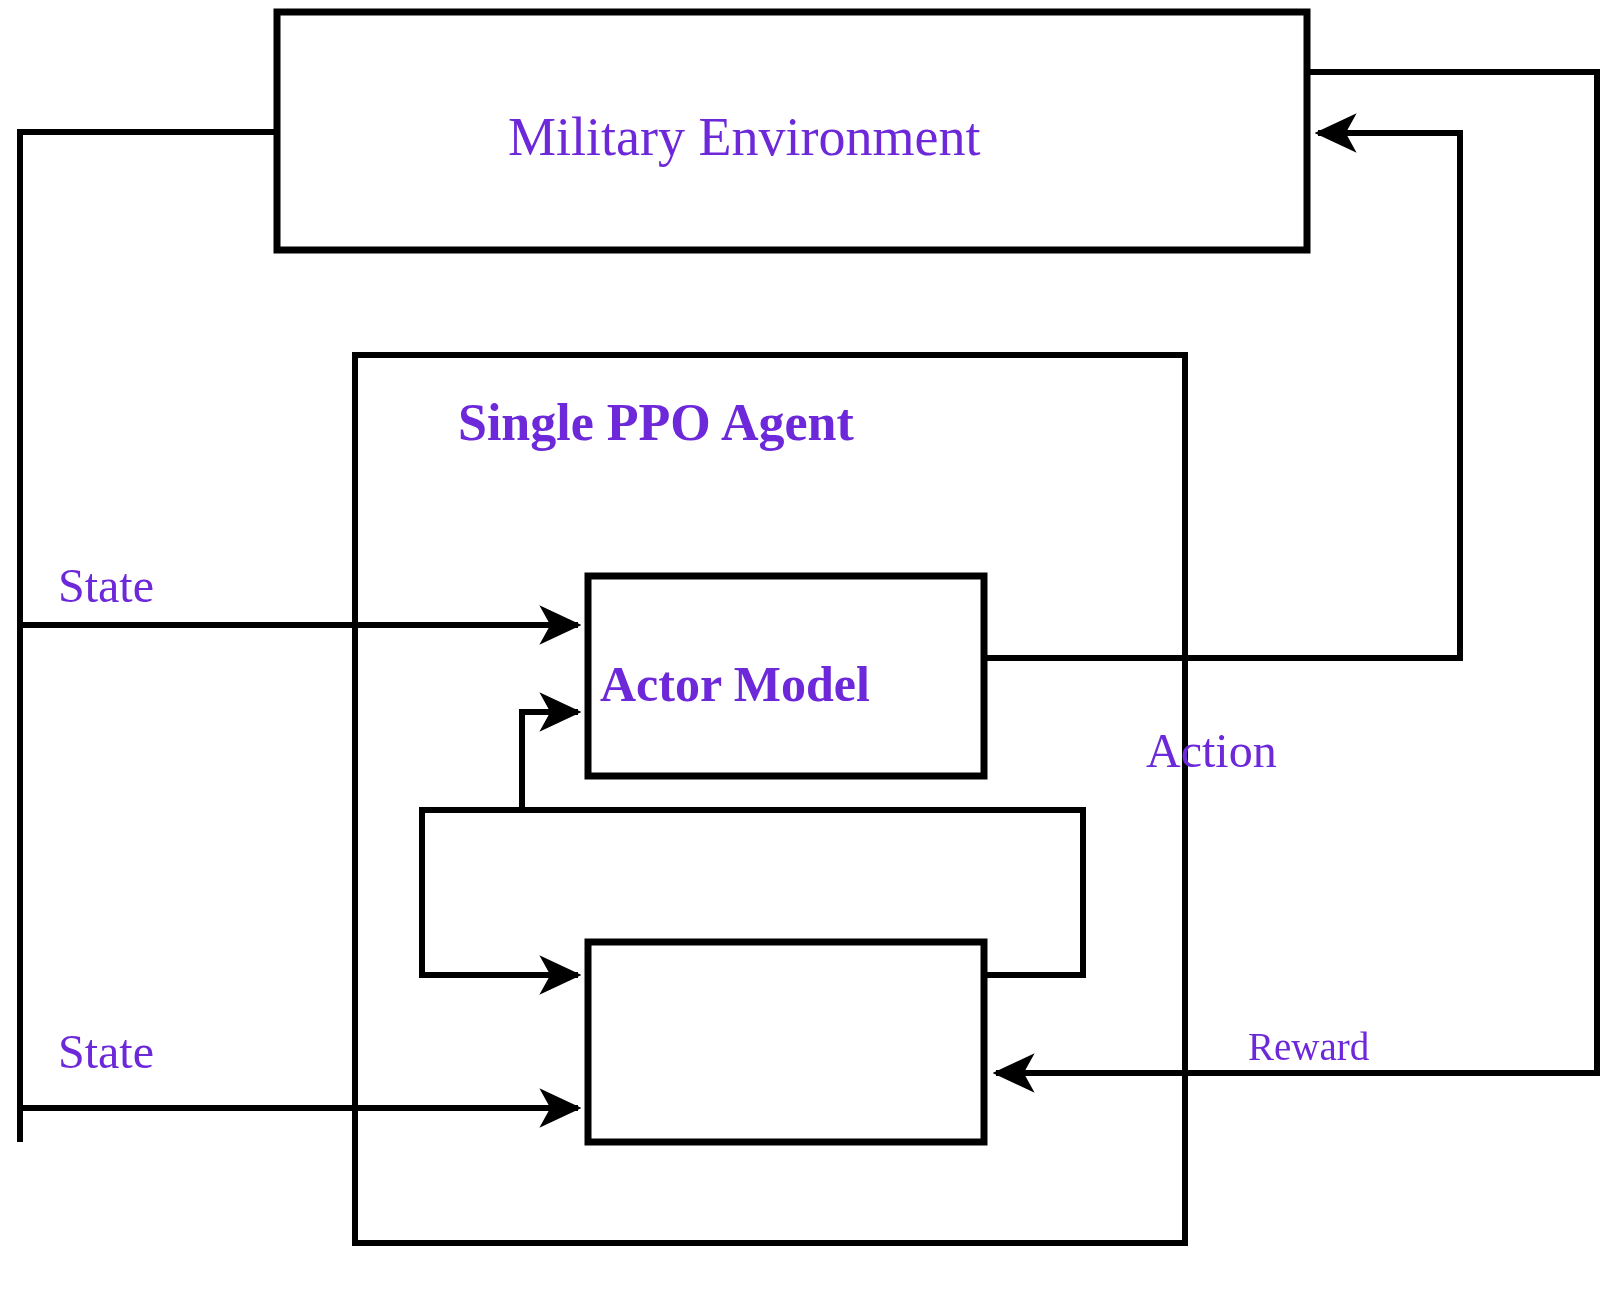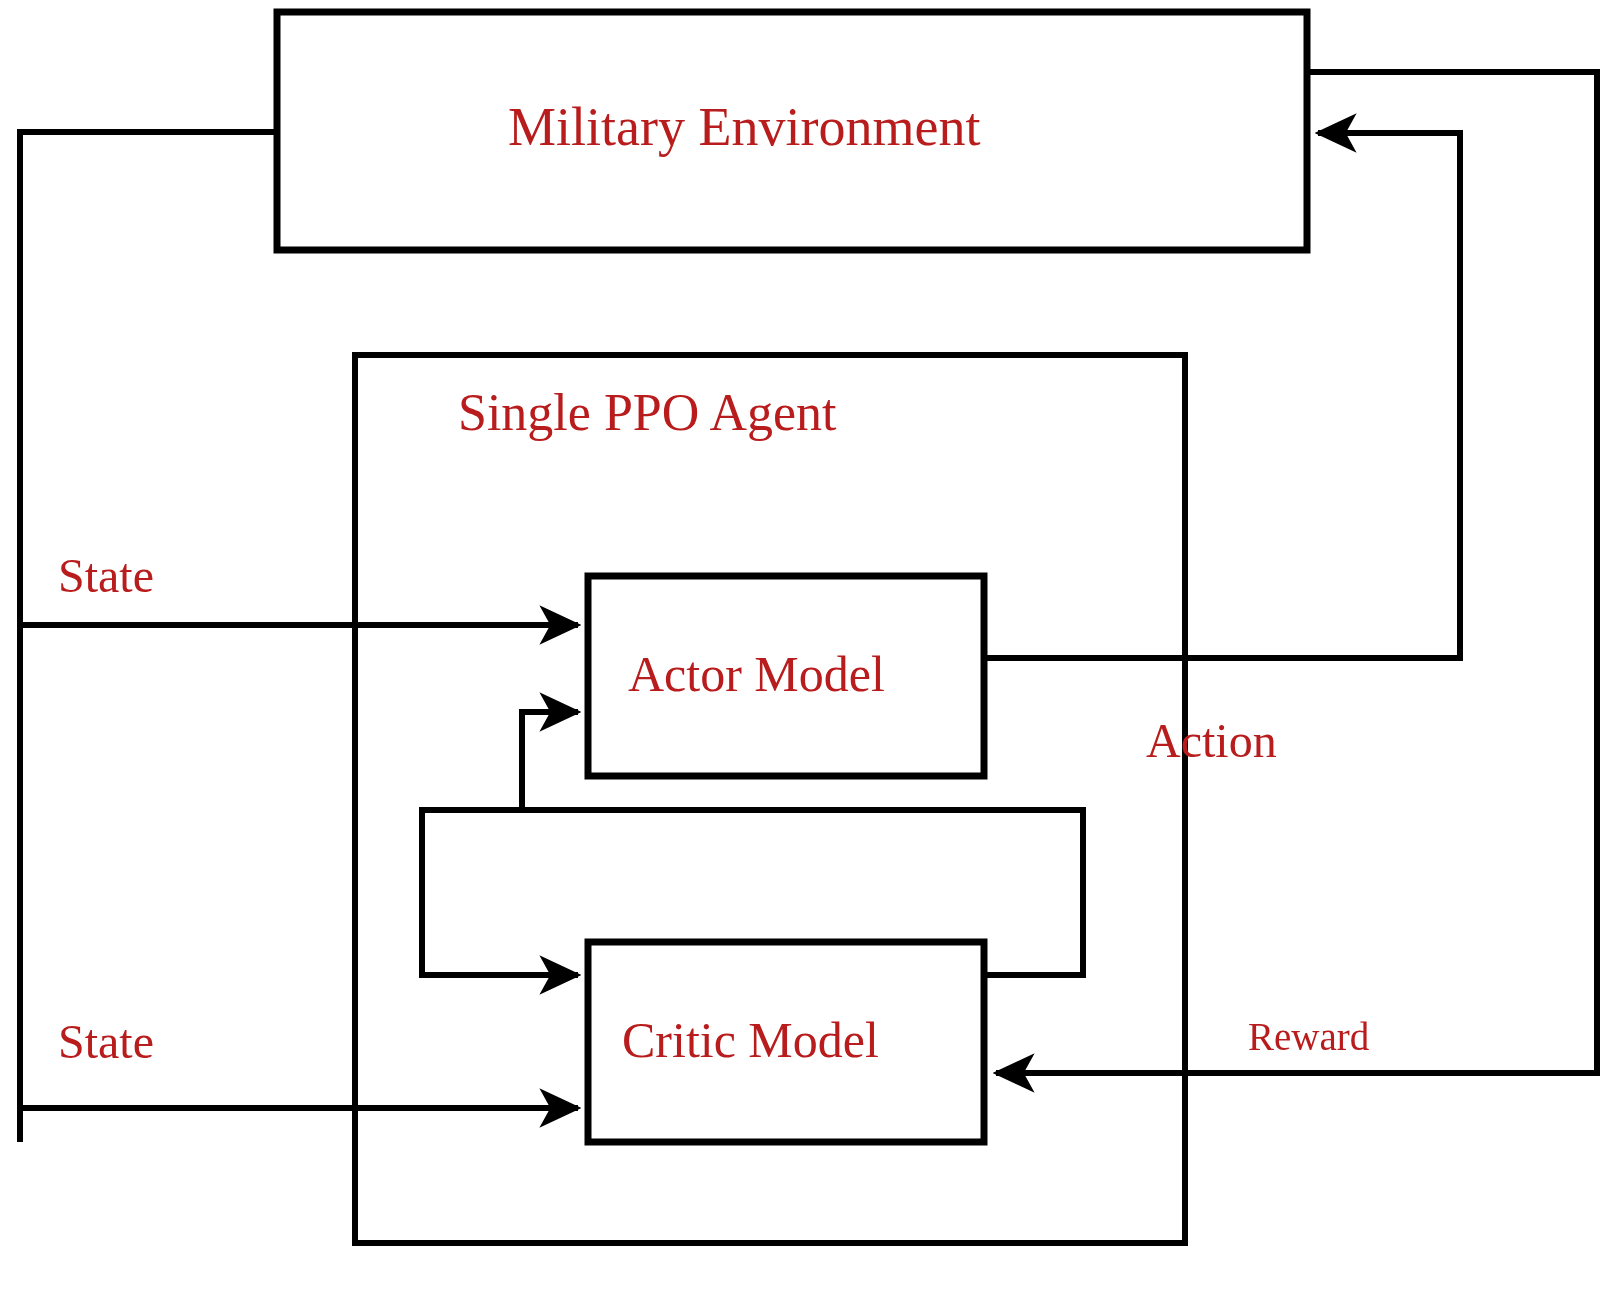--- a/index.html
+++ b/index.html
@@ -17,43 +17,44 @@
   }
   #diagram-svg {
     position: absolute;
     left: 0;
     top: 0;
     width: 1616px;
     height: 1301px;
   }
   .lbl {
     position: absolute;
-    color: #b91c1c;
+    color: #6d28d9;
     white-space: nowrap;
     line-height: 1;
+    margin-top: 10px;
   }
   .lbl-plain {
     font-weight: normal;
   }
   .lbl-bold {
-    font-weight: normal;
+    font-weight: bold;
   }
   .title-env {
     font-size: 54px;
     left: 508px;
     top: 100px;
   }
   .title-agent {
     font-size: 52px;
     left: 458px;
     top: 387px;
   }
   .title-actor {
     font-size: 50px;
-    left: 628px;
+    left: 600px;
     top: 649px;
   }
   .title-critic {
     font-size: 50px;
     left: 622px;
     top: 1015px;
   }
   .title-td {
     font-size: 48px;
     left: 828px;
@@ -114,21 +115,20 @@
 
     <path d="M 522 810 L 522 712 L 578 712" fill="none" stroke="#000000" stroke-width="6" marker-end="url(#arrow)"></path>
   </svg>
 
   <div class="lbl lbl-plain title-env">Military Environment</div>
 
   <div class="lbl lbl-bold title-agent">Single PPO Agent</div>
 
   <div class="lbl lbl-bold title-actor">Actor Model</div>
 
-  <div class="lbl lbl-bold title-critic">Critic Model</div>
 
 
   <div class="lbl lbl-plain title-action">Action</div>
 
   <div class="lbl lbl-plain title-reward">Reward</div>
 
   <div class="lbl lbl-plain title-state-1">State</div>
 
   <div class="lbl lbl-plain title-state-2">State</div>
 

